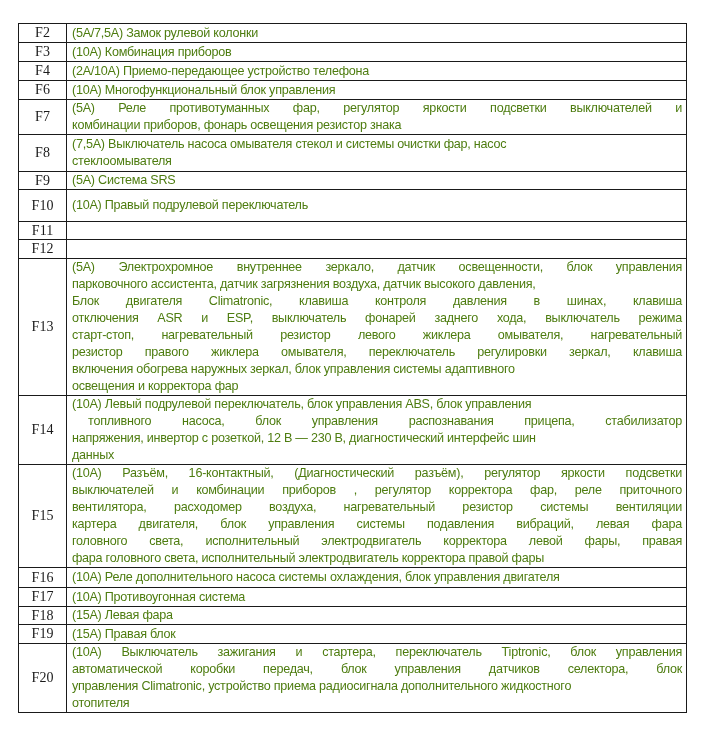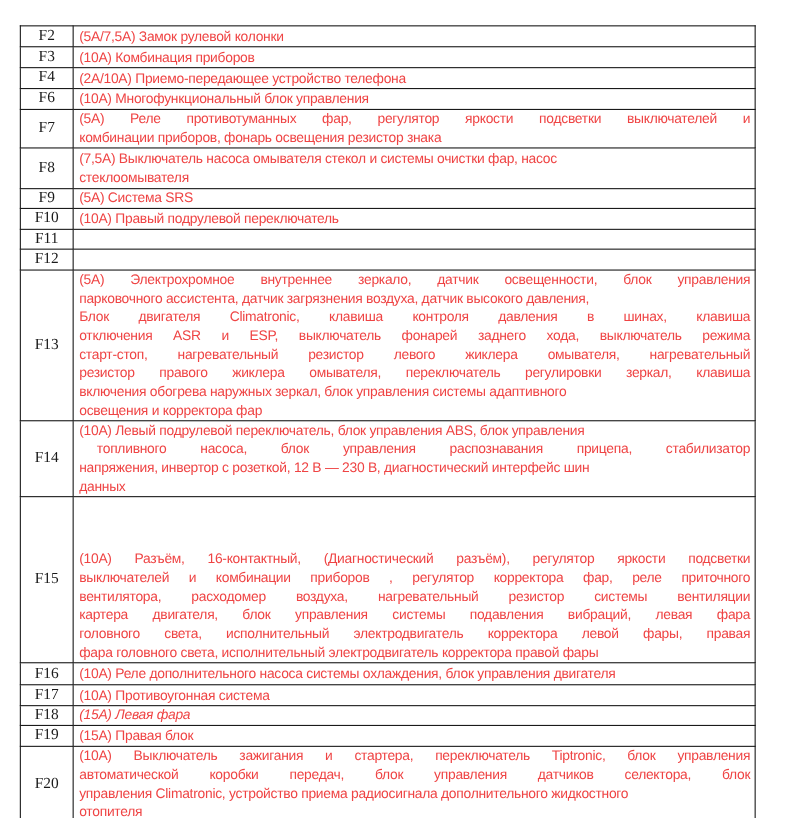--- a/index.html
+++ b/index.html
@@ -11,21 +11,21 @@
   .fuse-table td {
     border: 1.3px solid #1a1a1a; padding: 0; vertical-align: middle;
   }
   .fuse-table td.id {
     width: 47px; text-align: center;
     font-family: "Liberation Serif", "DejaVu Serif", serif;
     font-size: 14px; color: #1a1a1a;
   }
   .fuse-table td.desc {
     font-family: "Liberation Sans", "DejaVu Sans", sans-serif;
-    font-size: 12.6px; color: #ef4444; line-height: 17px;
+    font-size: 12.6px; color: #4d7c0f; line-height: 17px;
     padding: 0 4px 0 5px; letter-spacing: -0.25px;
     transform-origin: left center;
   }
   .line { display: block; white-space: nowrap; }
   .line.j { text-align: justify; text-align-last: justify; white-space: normal; }
   .faint {
     position: absolute; left: 40px; top: 0px; width: 120px; height: 4px;
     font-family: "Liberation Sans", sans-serif; font-size: 9px; color: #c8c8c8;
     overflow: hidden;
   }
@@ -74,21 +74,21 @@
           <span class="line" style="white-space: nowrap;">(7,5A) Выключатель насоса омывателя стекол и системы очистки фар, насос</span>
           <span class="line" style="white-space: nowrap;">стеклоомывателя</span>
         </td>
       </tr>
       <tr style="height: 18px;">
         <td class="id">F9</td>
         <td class="desc">
           <span class="line" style="white-space: nowrap;">(5A) Система SRS</span>
         </td>
       </tr>
-      <tr style="height: 19px; margin-top: 40px;">
+      <tr style="height: 32px; margin-top: 40px;">
         <td class="id">F10</td>
         <td class="desc">
           <span class="line" style="white-space: nowrap;">(10A) Правый подрулевой переключатель</span>
         </td>
       </tr>
       <tr style="height: 18px;">
         <td class="id">F11</td>
         <td class="desc">
           <span class="line" style="white-space: nowrap;">&nbsp;</span>
         </td>
@@ -117,21 +117,21 @@
         <td class="desc">
           <span class="line" style="white-space: nowrap;">(10A) Левый подрулевой переключатель, блок управления ABS, блок управления</span>
           <span class="line j" style="white-space: normal; margin-left: 16px;">топливного насоса, блок управления распознавания прицепа, стабилизатор</span>
           <span class="line" style="white-space: nowrap;">напряжения, инвертор с розеткой, 12 В — 230 В, диагностический интерфейс шин</span>
           <span class="line" style="white-space: nowrap;">данных</span>
         </td>
       </tr>
       <tr style="height: 102px;">
         <td class="id">F15</td>
         <td class="desc">
-          <span class="line j" style="white-space: normal; margin-top: 48px;">(10A) Разъём, 16-контактный, (Диагностический разъём), регулятор яркости подсветки</span>
+          <span class="line j" style="white-space: normal;">(10A) Разъём, 16-контактный, (Диагностический разъём), регулятор яркости подсветки</span>
           <span class="line j" style="white-space: normal;">выключателей и комбинации приборов , регулятор корректора фар, реле приточного</span>
           <span class="line j" style="white-space: normal;">вентилятора, расходомер воздуха, нагревательный резистор системы вентиляции</span>
           <span class="line j" style="white-space: normal;">картера двигателя, блок управления системы подавления вибраций, левая фара</span>
           <span class="line j" style="white-space: normal;">головного света, исполнительный электродвигатель корректора левой фары, правая</span>
           <span class="line" style="white-space: nowrap;">фара головного света, исполнительный электродвигатель корректора правой фары</span>
         </td>
       </tr>
       <tr style="height: 20px;">
         <td class="id">F16</td>
         <td class="desc">
@@ -140,21 +140,21 @@
       </tr>
       <tr style="height: 19px;">
         <td class="id">F17</td>
         <td class="desc">
           <span class="line" style="white-space: nowrap;">(10A) Противоугонная система</span>
         </td>
       </tr>
       <tr style="height: 18px;">
         <td class="id">F18</td>
         <td class="desc">
-          <span class="line" style="white-space: nowrap; font-style: italic;">(15A) Левая фара</span>
+          <span class="line" style="white-space: nowrap;">(15A) Левая фара</span>
         </td>
       </tr>
       <tr style="height: 19px;">
         <td class="id">F19</td>
         <td class="desc">
           <span class="line" style="white-space: nowrap;">(15A) Правая блок</span>
         </td>
       </tr>
       <tr style="height: 67px;">
         <td class="id">F20</td>

